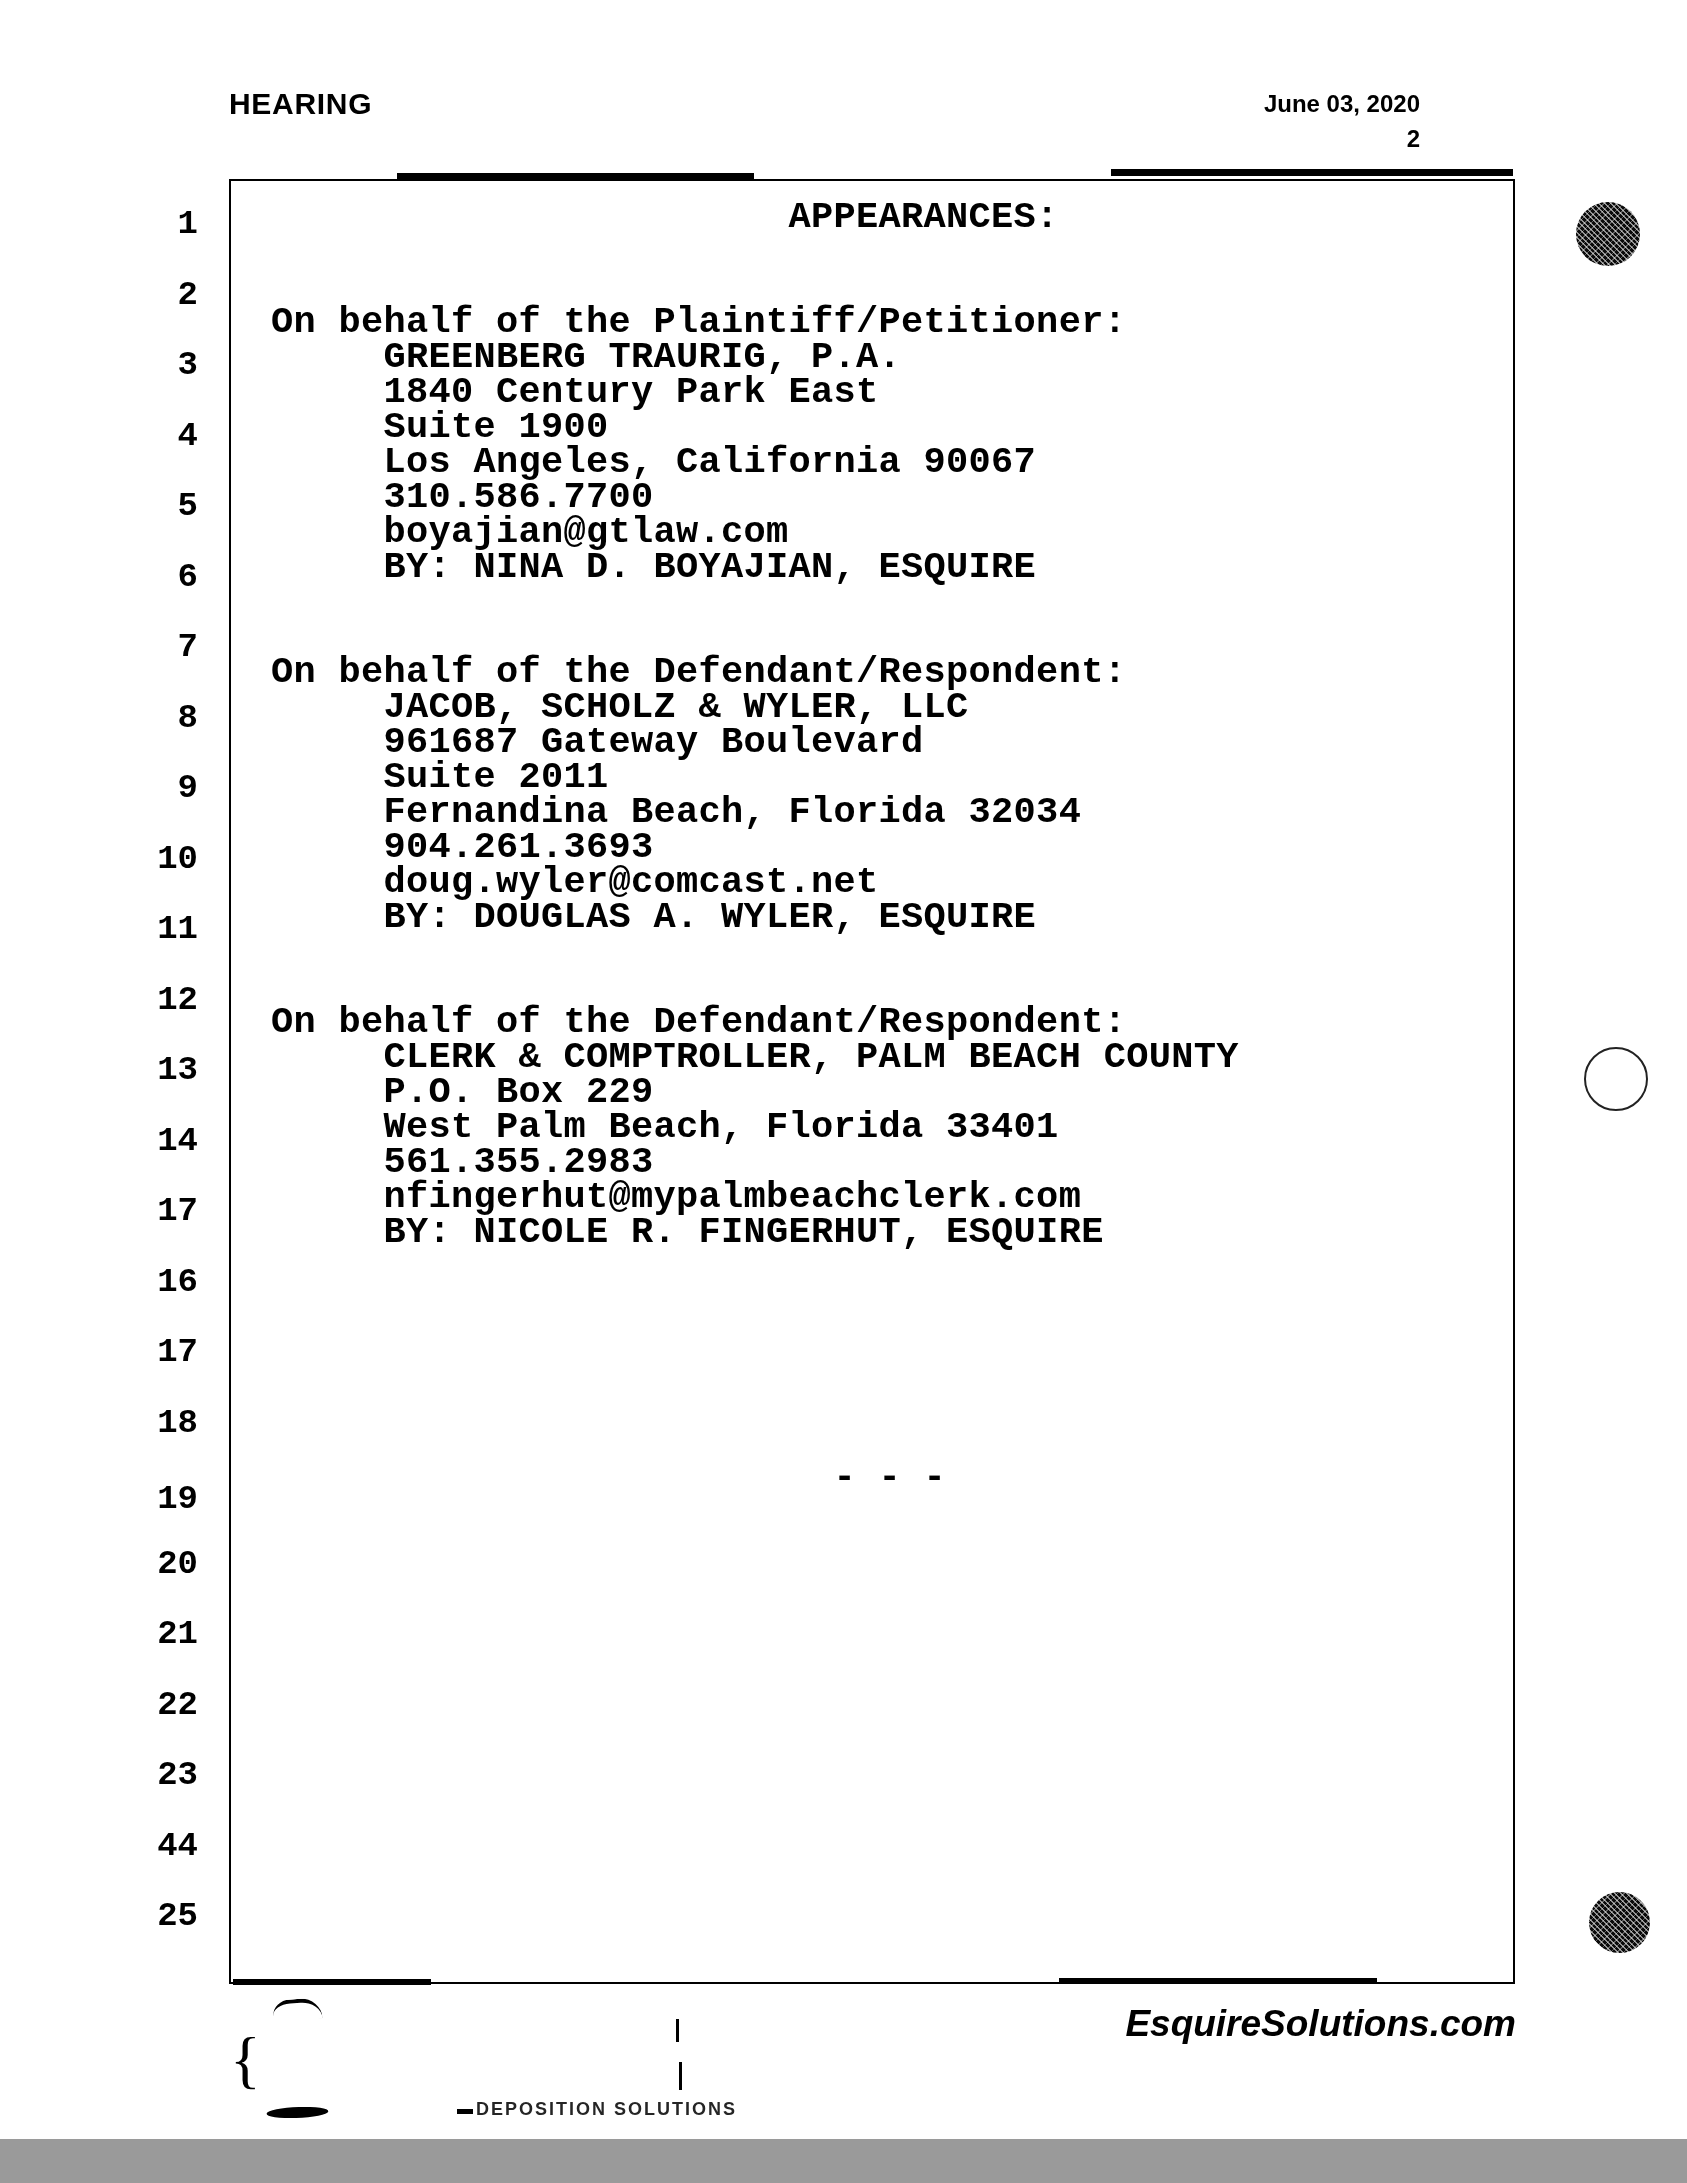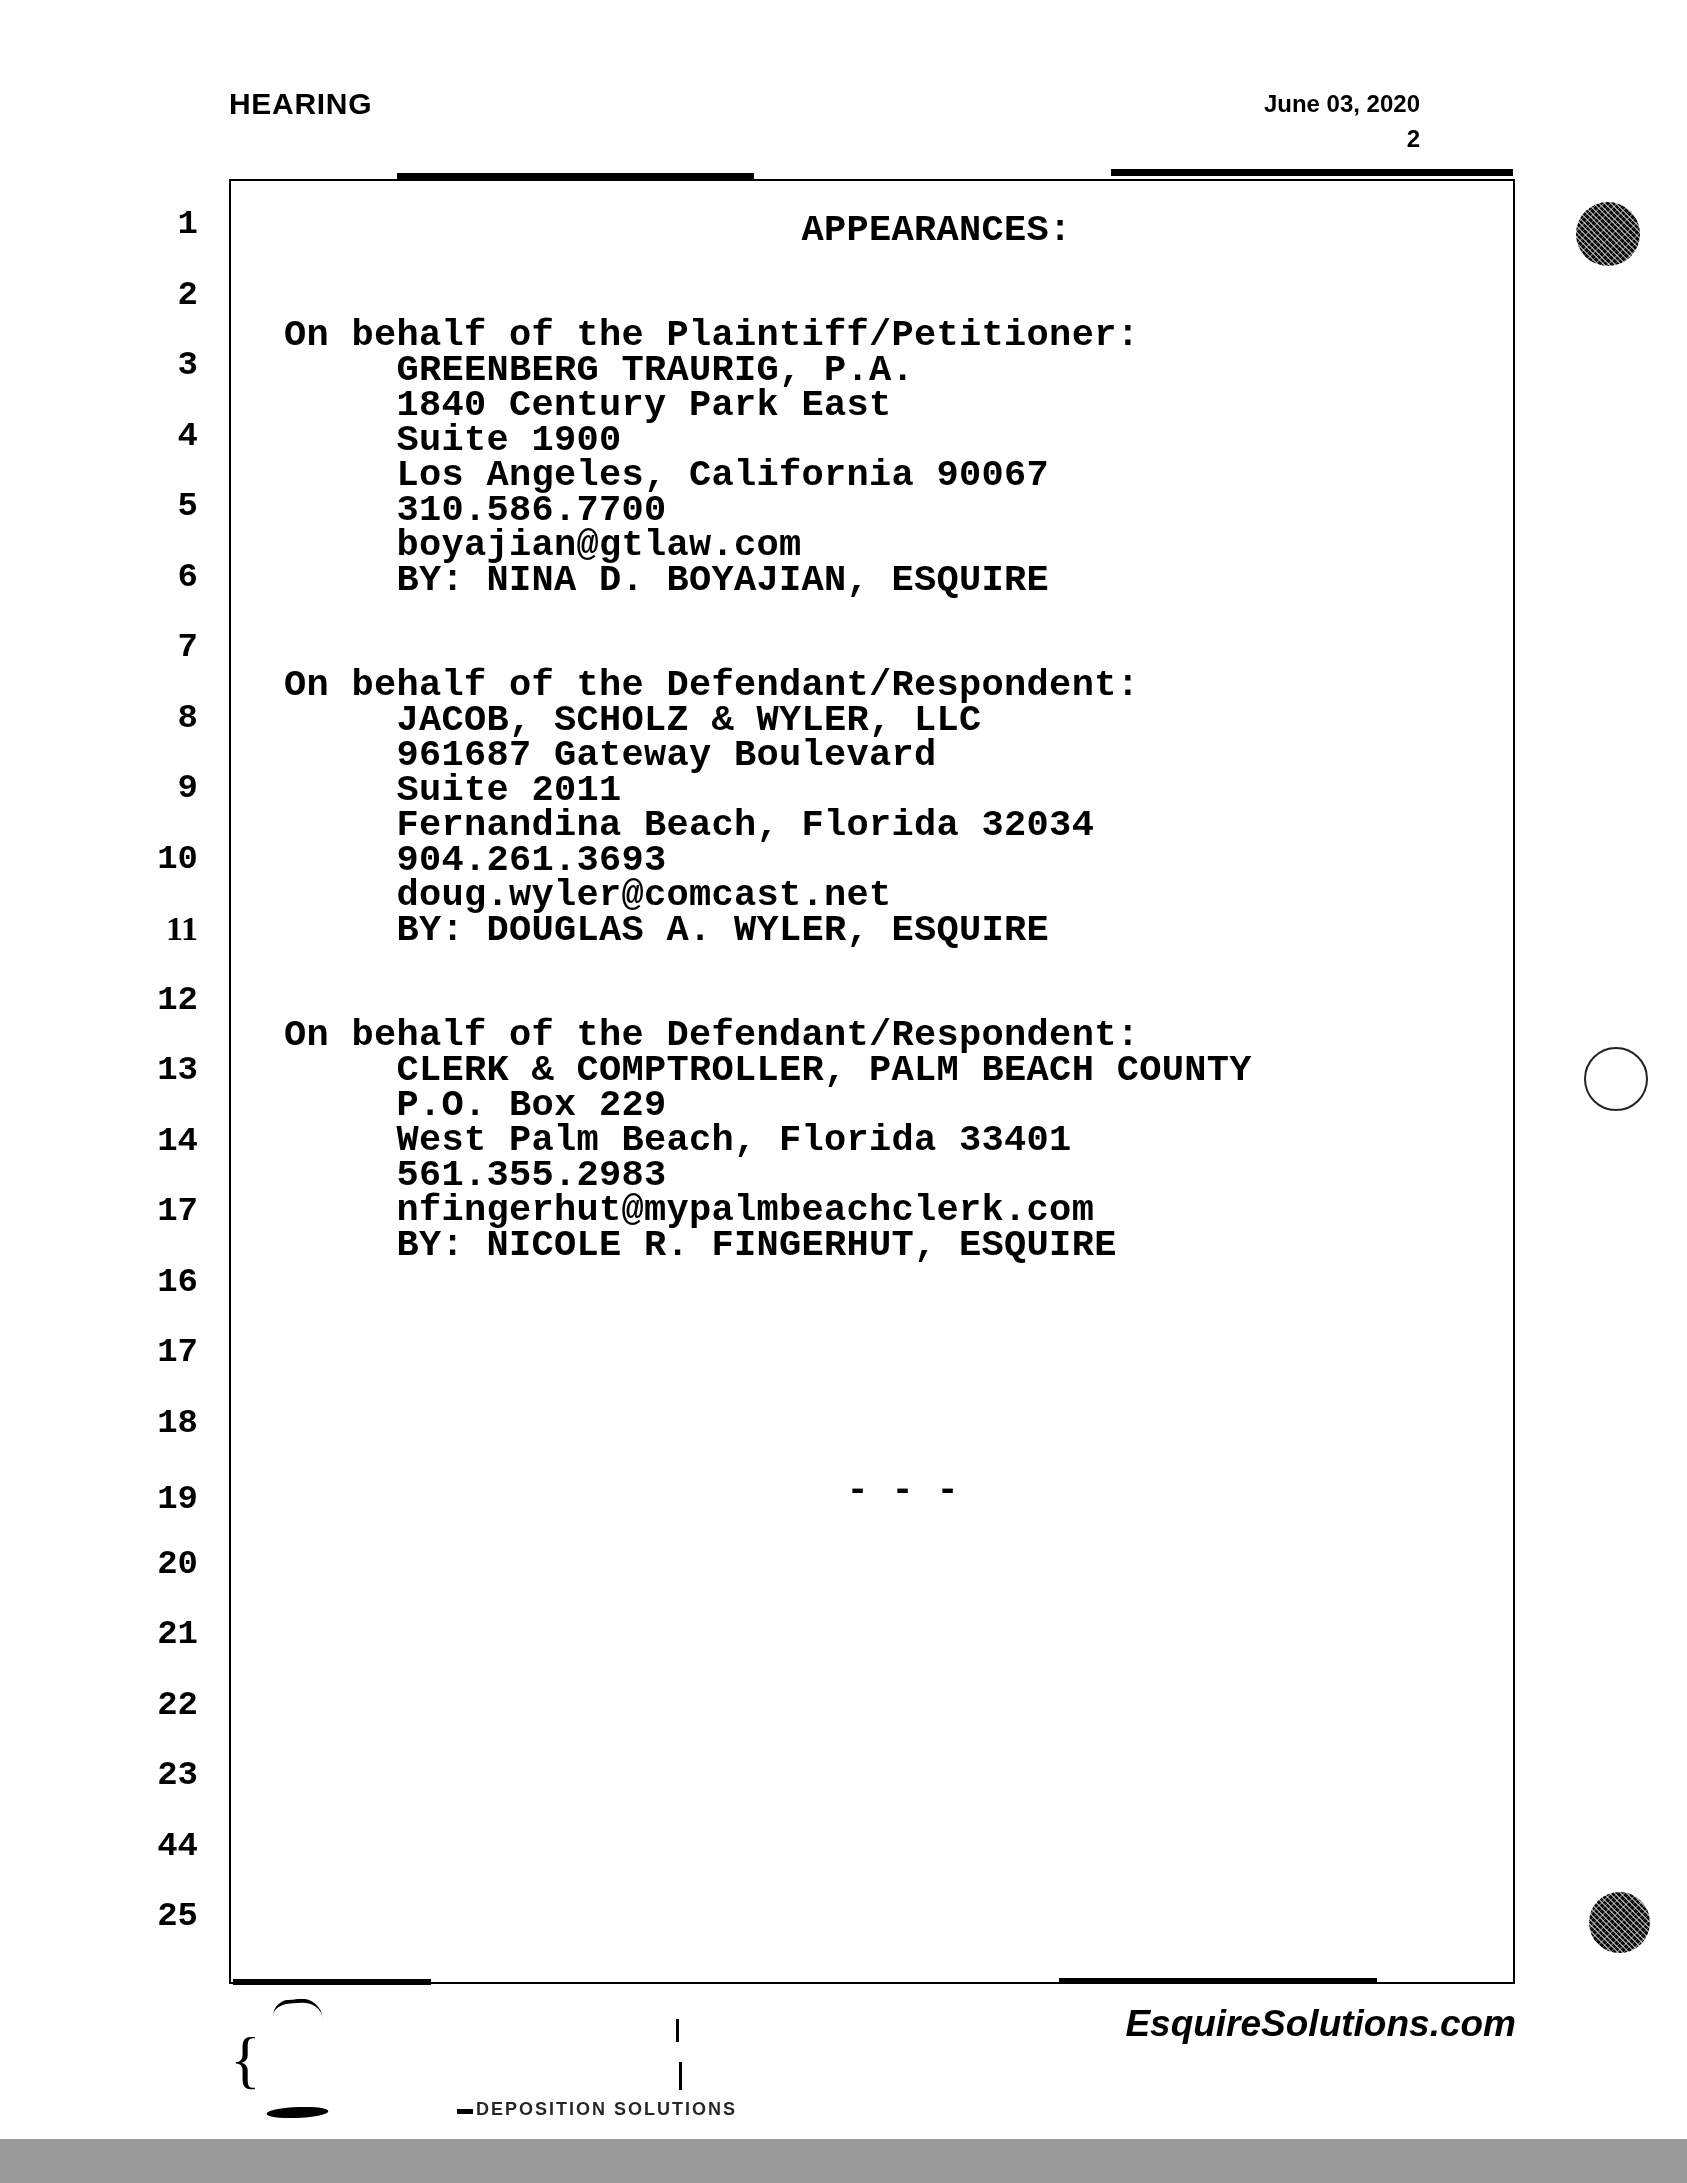--- a/index.html
+++ b/index.html
@@ -32,21 +32,21 @@
   .smudge{position:absolute;background:#000;}
   
   .line-num{
     position:absolute;left:86px;width:112px;height:36px;
     text-align:right;
     font-family:"Liberation Mono","DejaVu Sans Mono",monospace;
     font-size:34px;font-weight:700;line-height:36px;
   }
   
   .transcript{
-    position:absolute;left:271px;top:200px;margin:13px;
+    position:absolute;left:271px;top:200px;margin:0;
     font-family:"Liberation Mono","DejaVu Sans Mono",monospace;
     font-size:37px;font-weight:700;line-height:35px;
     letter-spacing:0.3px;white-space:pre;
   }
   
   .punch{position:absolute;border-radius:50%;}
   .punch.dark{
     background:#0b0b0b;
     background-image:repeating-linear-gradient(45deg, rgba(255,255,255,.55) 0 1.3px, transparent 1.3px 4px),
                      repeating-linear-gradient(-45deg, rgba(255,255,255,.35) 0 1.3px, transparent 1.3px 4.6px);
@@ -110,21 +110,21 @@
       <div class="line-num" style="top: 206px;">1</div>
       <div class="line-num" style="top: 277px;">2</div>
       <div class="line-num" style="top: 347px;">3</div>
       <div class="line-num" style="top: 418px;">4</div>
       <div class="line-num" style="top: 488px;">5</div>
       <div class="line-num" style="top: 559px;">6</div>
       <div class="line-num" style="top: 629px;">7</div>
       <div class="line-num" style="top: 700px;">8</div>
       <div class="line-num" style="top: 770px;">9</div>
       <div class="line-num" style="top: 841px;">10</div>
-      <div class="line-num" style="top: 911px; font-family: Liberation Serif, serif;">11</div>
+      <div class="line-num" style="top: 911px;">11</div>
       <div class="line-num" style="top: 982px;">12</div>
       <div class="line-num" style="top: 1052px;">13</div>
       <div class="line-num" style="top: 1123px;">14</div>
       <div class="line-num" style="top: 1193px;">17</div>
       <div class="line-num" style="top: 1264px;">16</div>
       <div class="line-num" style="top: 1334px;">17</div>
       <div class="line-num" style="top: 1405px;">18</div>
       <div class="line-num" style="top: 1475px; margin-top: 6px;">19</div>
       <div class="line-num" style="top: 1546px;">20</div>
       <div class="line-num" style="top: 1616px;">21</div>

